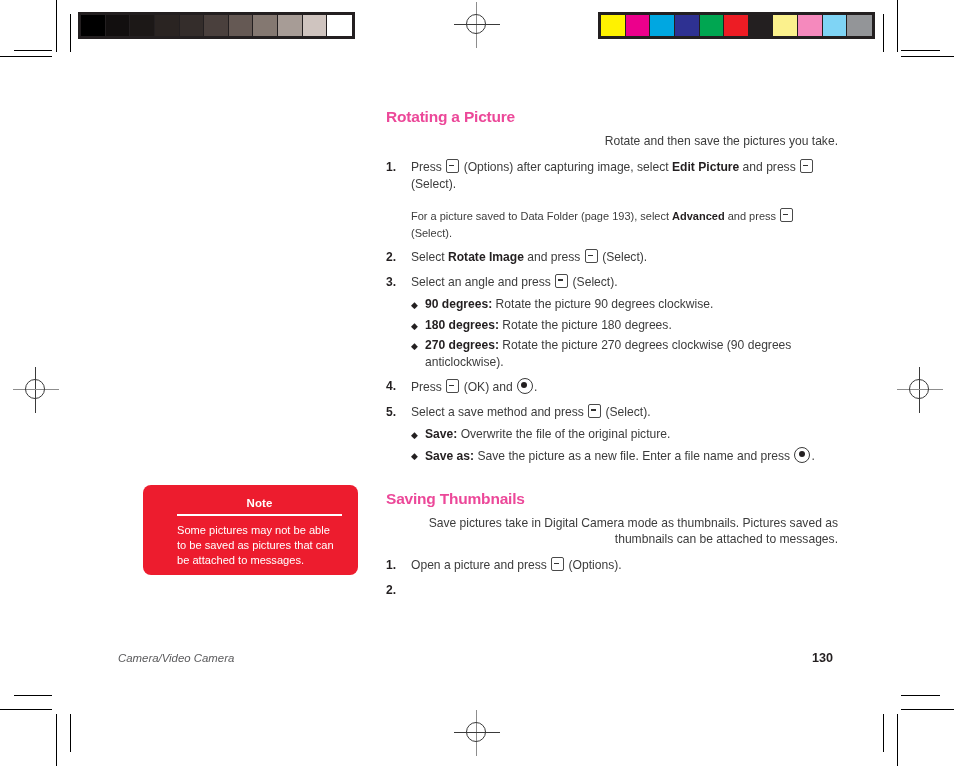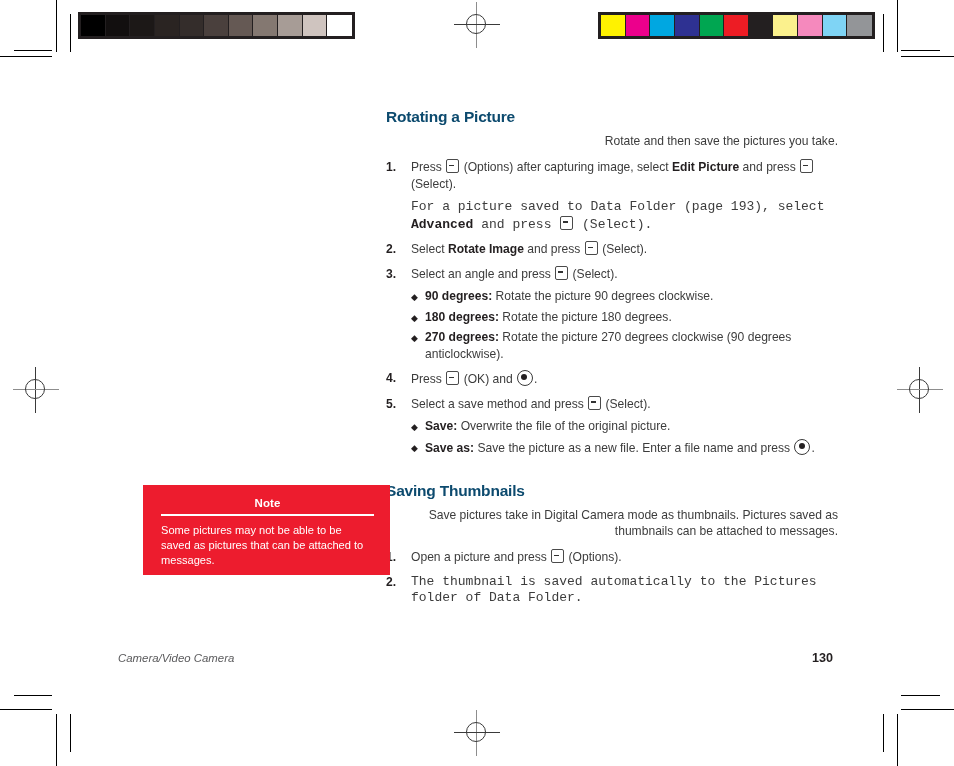--- a/index.html
+++ b/index.html
@@ -81,21 +81,21 @@
     left: 386px;
     top: 108px;
     width: 452px;
   }
 
   h2.section-title {
     font-size: 15.5px;
     font-weight: bold;
     letter-spacing: -0.2px;
     margin: 0 0 7px 0;
-    color: #0c4a6e;
+    color: #ec4899;
   }
   #sec2-title { margin-top: 26px; }
 
   p.intro {
     font-size: 12.1px;
     line-height: 16px;
     margin: 0 0 10px 0;
     color: #3c3c3c;
     text-align: right;
   }
@@ -115,25 +115,24 @@
   }
   ol.steps > li .num {
     position: absolute;
     left: 0;
     top: 0;
     font-weight: bold;
     color: #231f20;
     font-size: 12.1px;
   }
   .substep {
-    margin-top: 7px;
-    font-size: 13px;
+    margin-top: 16px;
+    font-size: 11px;
     line-height: 16.5px;
     color: #3c3c3c;
-    font-family: Liberation Mono, monospace;
   }
 
   ul.diamonds {
     list-style: none;
     margin: 6px 0 0 0;
     padding: 0;
   }
   ul.diamonds > li {
     position: relative;
     padding-left: 14px;
@@ -193,26 +192,26 @@
     height: 6px;
     border-radius: 50%;
     background: #231f20;
   }
 
   
   #note-box {
     position: absolute;
     left: 143px;
     top: 485px;
-    width: 247px;
+    width: 215px;
     height: 90px;
     background: #ED1C2E;
-    border-radius: 0;
+    border-radius: 8px;
     box-sizing: border-box;
-    padding: 10px 16px 10px 18px;
+    padding: 10px 16px 10px 34px;
   }
   #note-title {
     color: #ffffff;
     font-size: 11.5px;
     font-weight: bold;
     text-align: center;
     margin: 2px 0 5px 0;
     letter-spacing: 0.1px;
   }
   #note-rule {
@@ -341,21 +340,21 @@
             <li><span class="dia">◆</span><span><b>Save as:</b> Save the picture as a new file. Enter a file name and press <span class="key-center"></span>.</span></li>
           </ul></li>
       </ol>
 
     <h2 class="section-title" id="sec2-title">Saving Thumbnails</h2>
 
     <p class="intro" id="sec2-intro">Save pictures take in Digital Camera mode as thumbnails. Pictures saved as thumbnails can be attached to messages.</p>
 
     <ol class="steps" id="sec2-steps">
         <li><span class="num">1.</span><span>Open a picture and press <span class="key-soft"></span> (Options).</span></li>
-        <li><span class="num">2.</span><div class="substep">The thumbnail is saved automatically to the Pictures folder of Data Folder.</div></li>
+        <li><span class="num">2.</span></li>
       </ol>
   </div>
 
   <div id="note-box">
     <div id="note-title">Note</div>
     <div id="note-rule"></div>
     <p id="note-text">Some pictures may not be able to be saved as pictures that can be attached to messages.</p>
   </div>
 
   <div id="footer-label">Camera/Video Camera</div>

